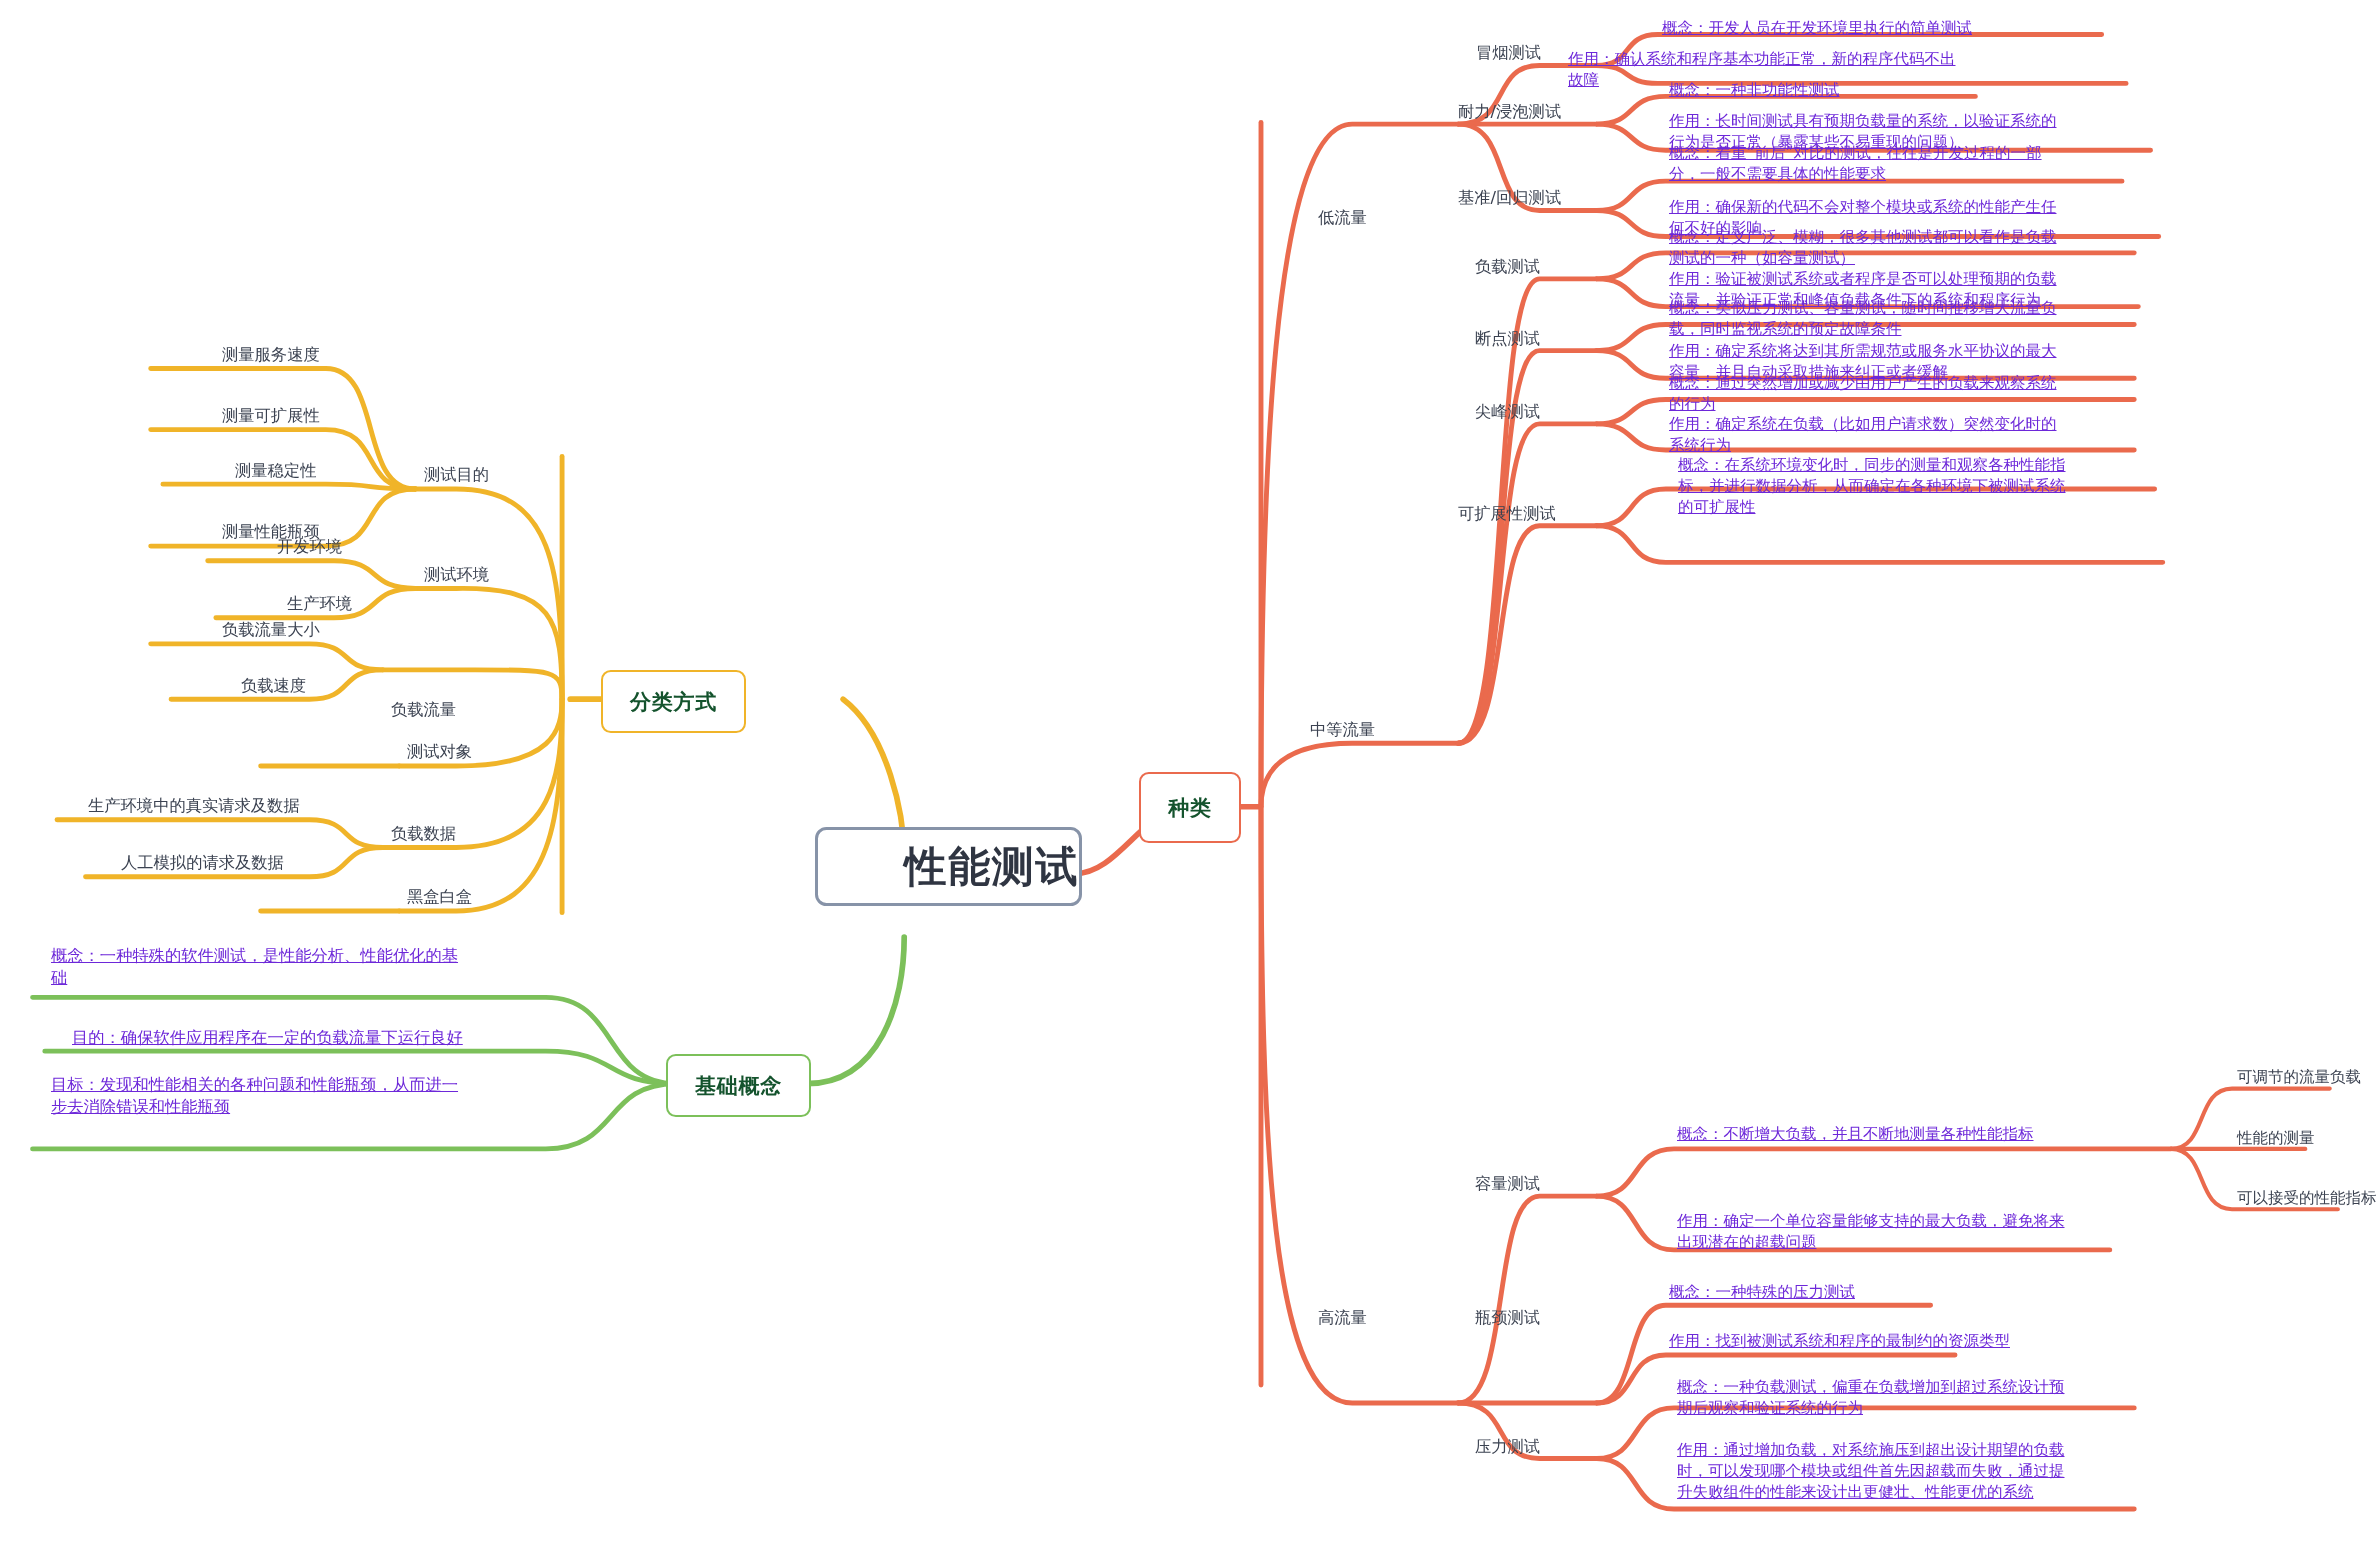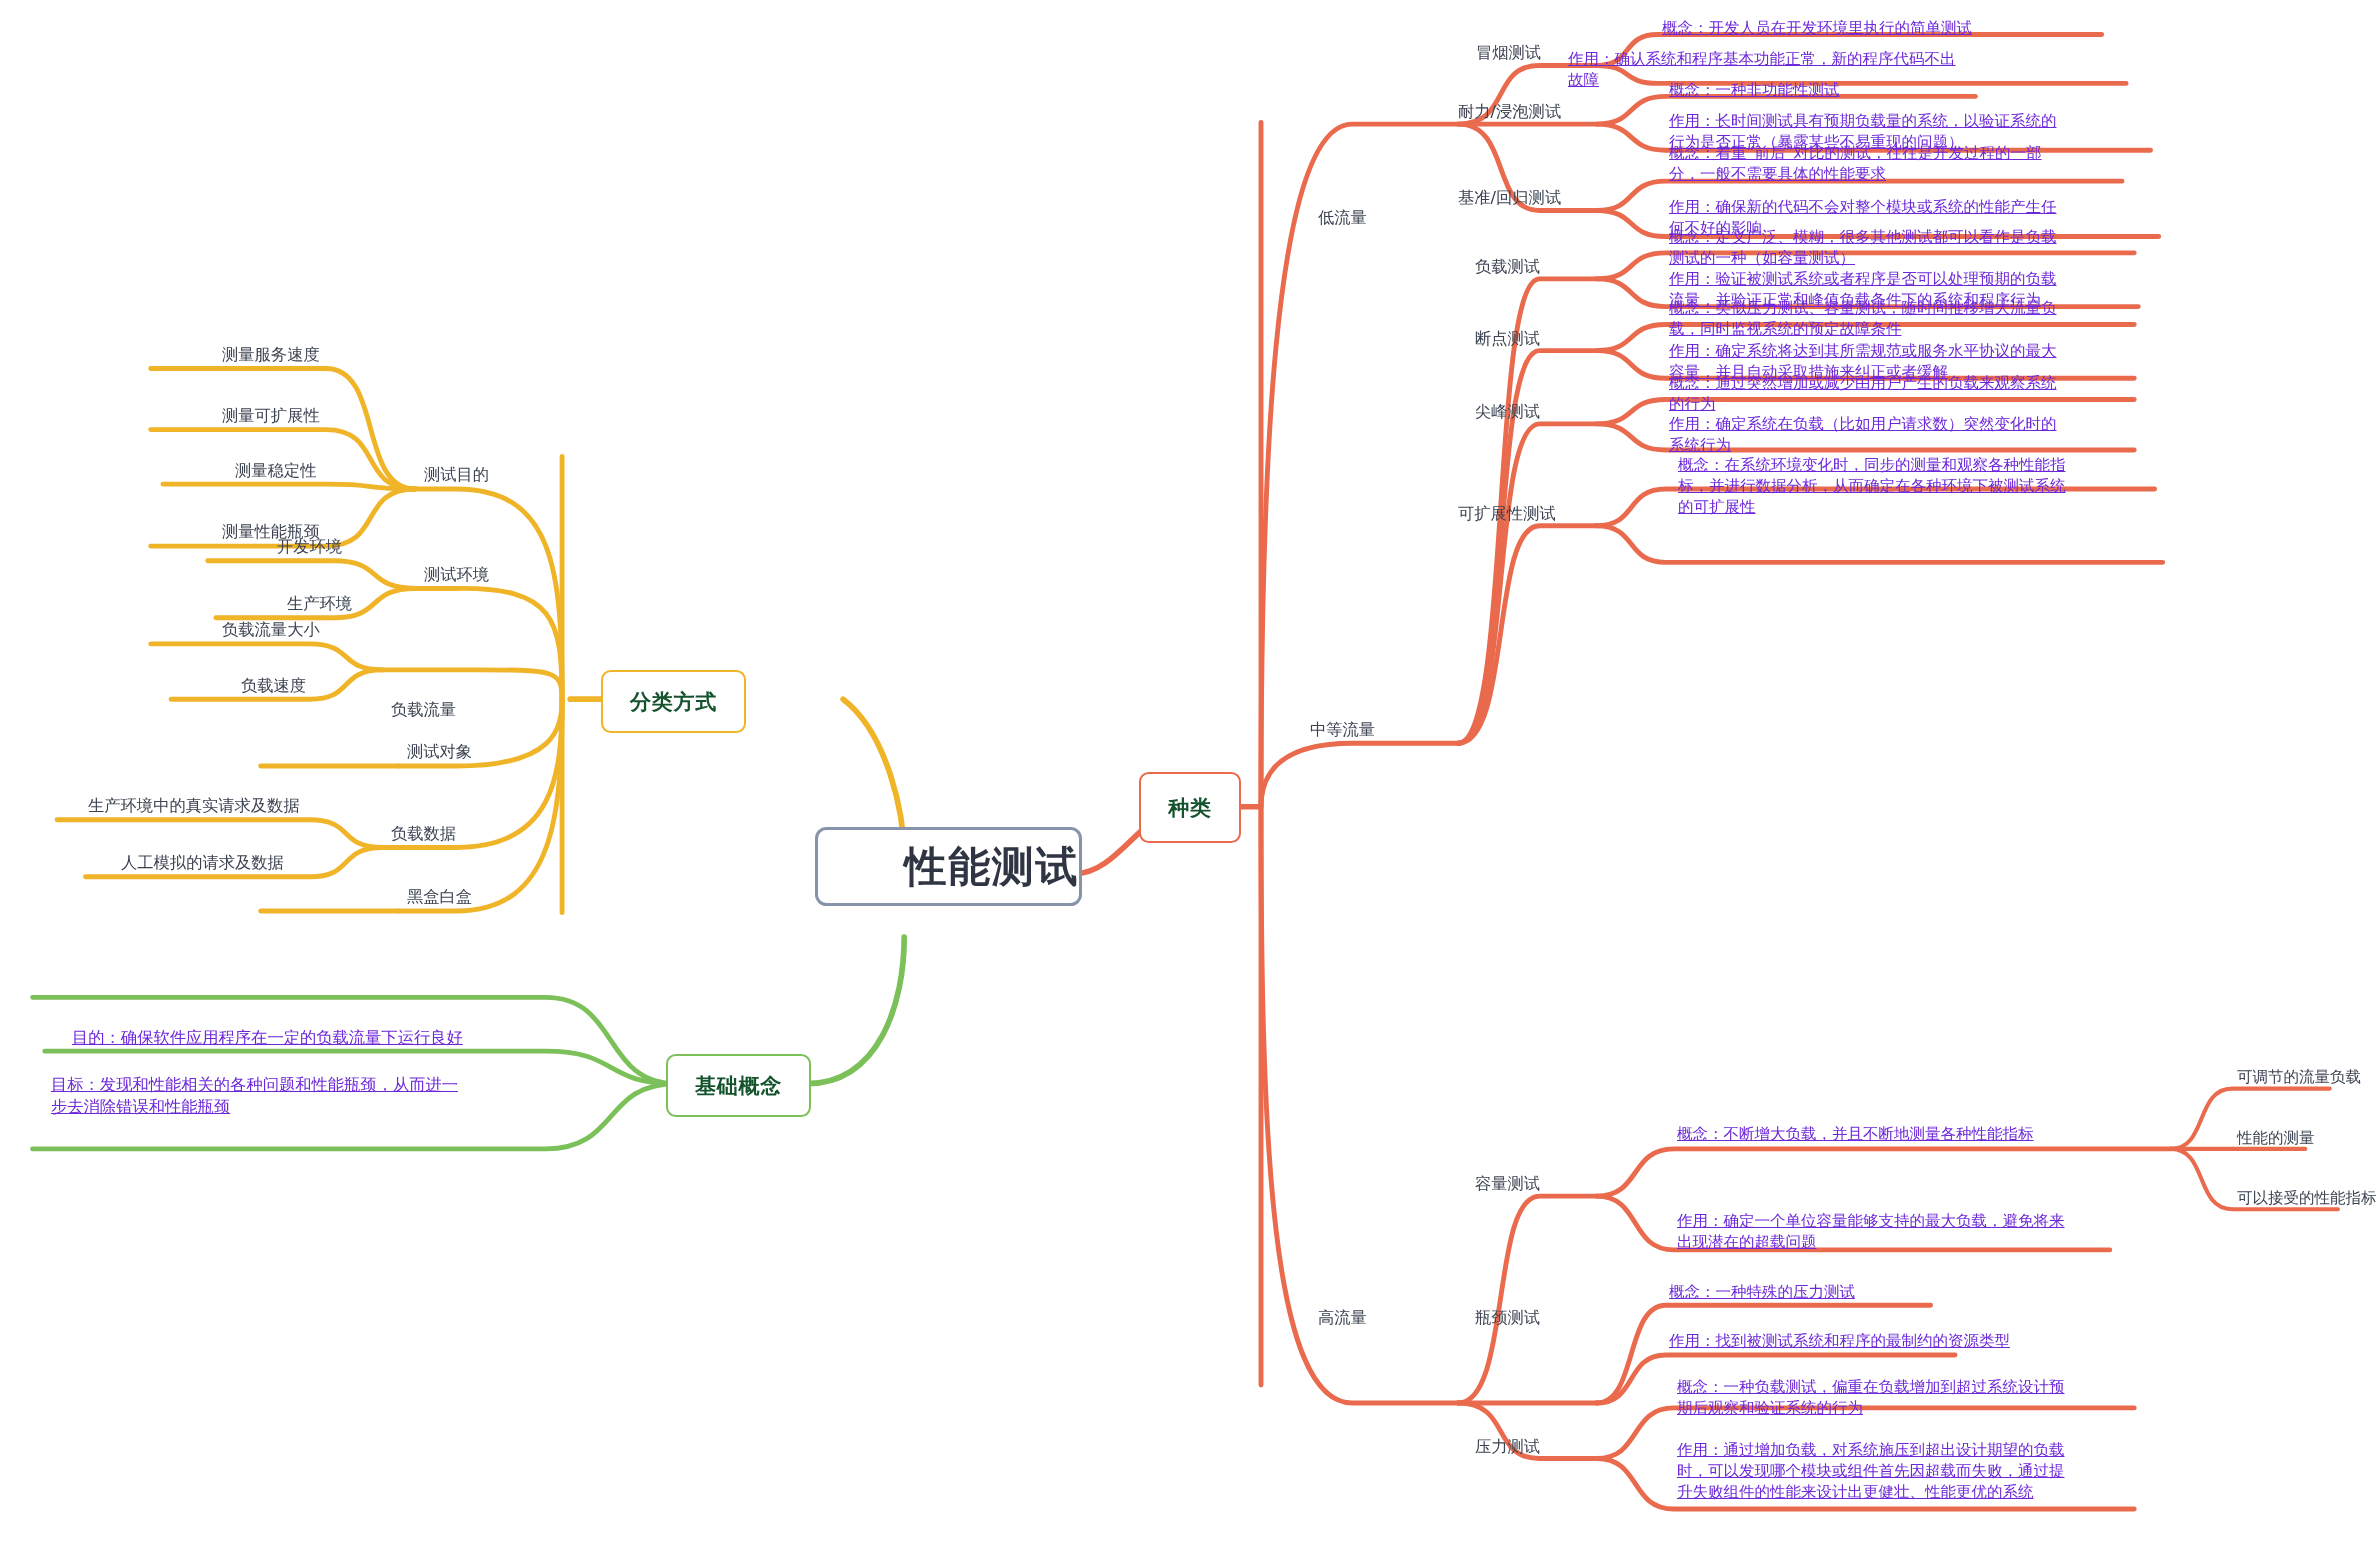--- a/index.html
+++ b/index.html
@@ -169,20 +169,24 @@
 
   <div class="t" style="left:277px;top:536px;"><span>开发环境</span></div>
   <div class="t" style="left:287px;top:593px;"><span>生产环境</span></div>
 
   <div class="t" style="left:222px;top:619px;"><span>负载流量大小</span></div>
   <div class="t" style="left:241px;top:675px;"><span>负载速度</span></div>
 
   <div class="t" style="left:88px;top:795px;"><span>生产环境中的真实请求及数据</span></div>
   <div class="t" style="left:121px;top:852px;"><span>人工模拟的请求及数据</span></div>
 
+  <div class="tw" style="left:51px;top:945px;width:505px;">
+    <span>概念：一种特殊的软件测试，是性能分析、性能优化的基</span>
+    <span>础</span>
+  </div>
   <div class="tw" style="left:72px;top:1027px;width:505px;">
     <span>目的：确保软件应用程序在一定的负载流量下运行良好</span>
   </div>
   <div class="tw" style="left:51px;top:1074px;width:505px;">
     <span>目标：发现和性能相关的各种问题和性能瓶颈，从而进一</span>
     <span>步去消除错误和性能瓶颈</span>
   </div>
 
   <div class="t" style="left:1318px;top:207px;"><span>低流量</span></div>
   <div class="t" style="left:1310px;top:719px;"><span>中等流量</span></div>

